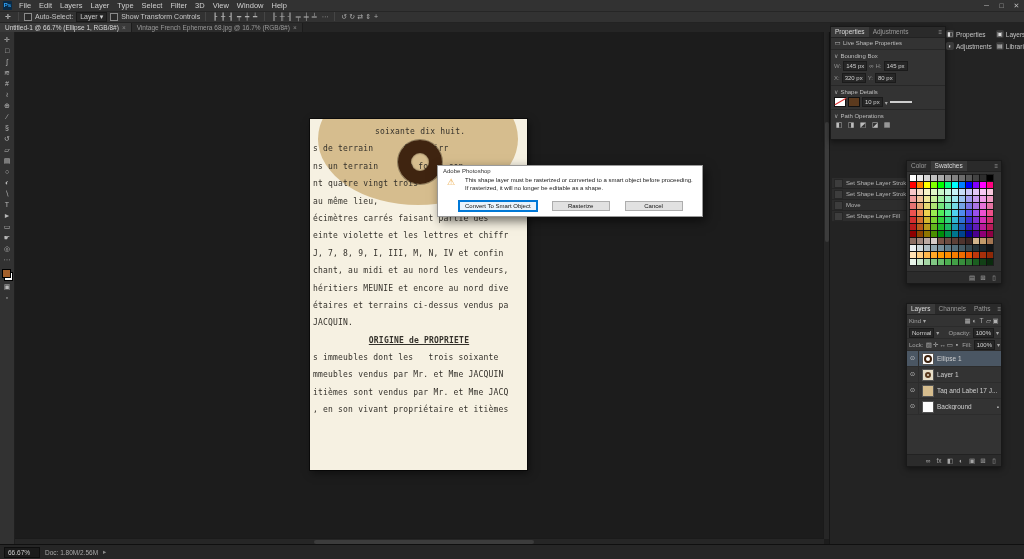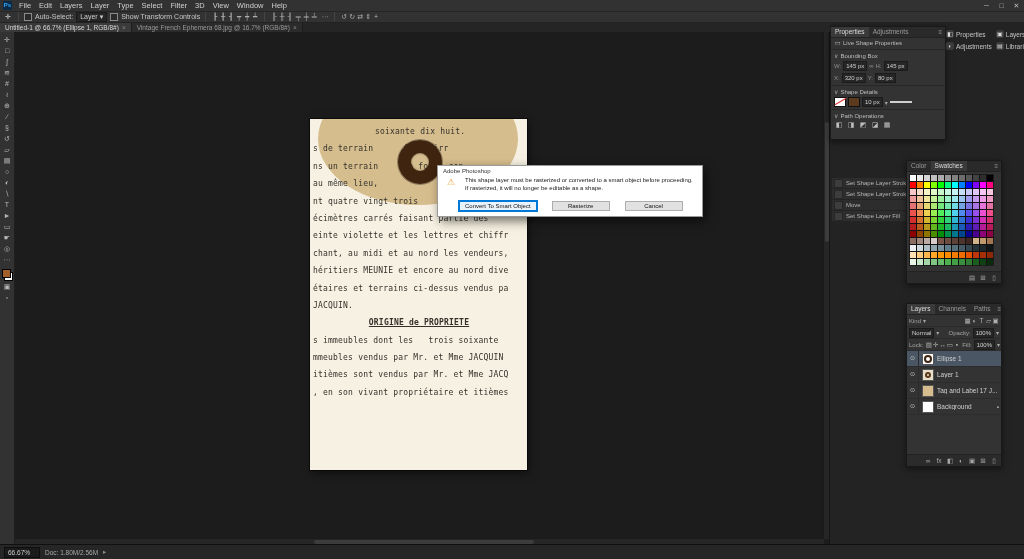--- a/index.html
+++ b/index.html
@@ -209,24 +209,25 @@
       </div>
   </div>
 
   <div class="canvas">
     <div class="paper">
       <div class="tag-shape"></div>
       <div id="doc-text" class="doc-text">
           <div class="doc-line indent">soixante dix huit.</div>
           <div class="doc-line">s de terrain      forme irr</div>
           <div class="doc-line">ns un terrain     la forte con</div>
+          <div class="doc-line">nt quatre vingt trois</div>
           <div class="doc-line">au même lieu,</div>
-          <div class="doc-line">nt quatre vingt trois</div>
           <div class="doc-line">écimètres carrés faisant partie des</div>
           <div class="doc-line">einte violette et les lettres et chiffr</div>
+          <div class="doc-line">J, 7, 8, 9, I, III, M, N, IV et confin</div>
           <div class="doc-line">chant, au midi et au nord les vendeurs,</div>
           <div class="doc-line">héritiers MEUNIE et encore au nord dive</div>
           <div class="doc-line">étaires et terrains ci-dessus vendus pa</div>
           <div class="doc-line">JACQUIN.</div>
           <div class="doc-line heading">ORIGINE de PROPRIETE</div>
           <div class="doc-line">s immeubles dont les   trois soixante</div>
           <div class="doc-line">mmeubles vendus par Mr. et Mme JACQUIN</div>
           <div class="doc-line">itièmes sont vendus par Mr. et Mme JACQ</div>
           <div class="doc-line">, en son vivant propriétaire et itièmes</div>
         </div>

